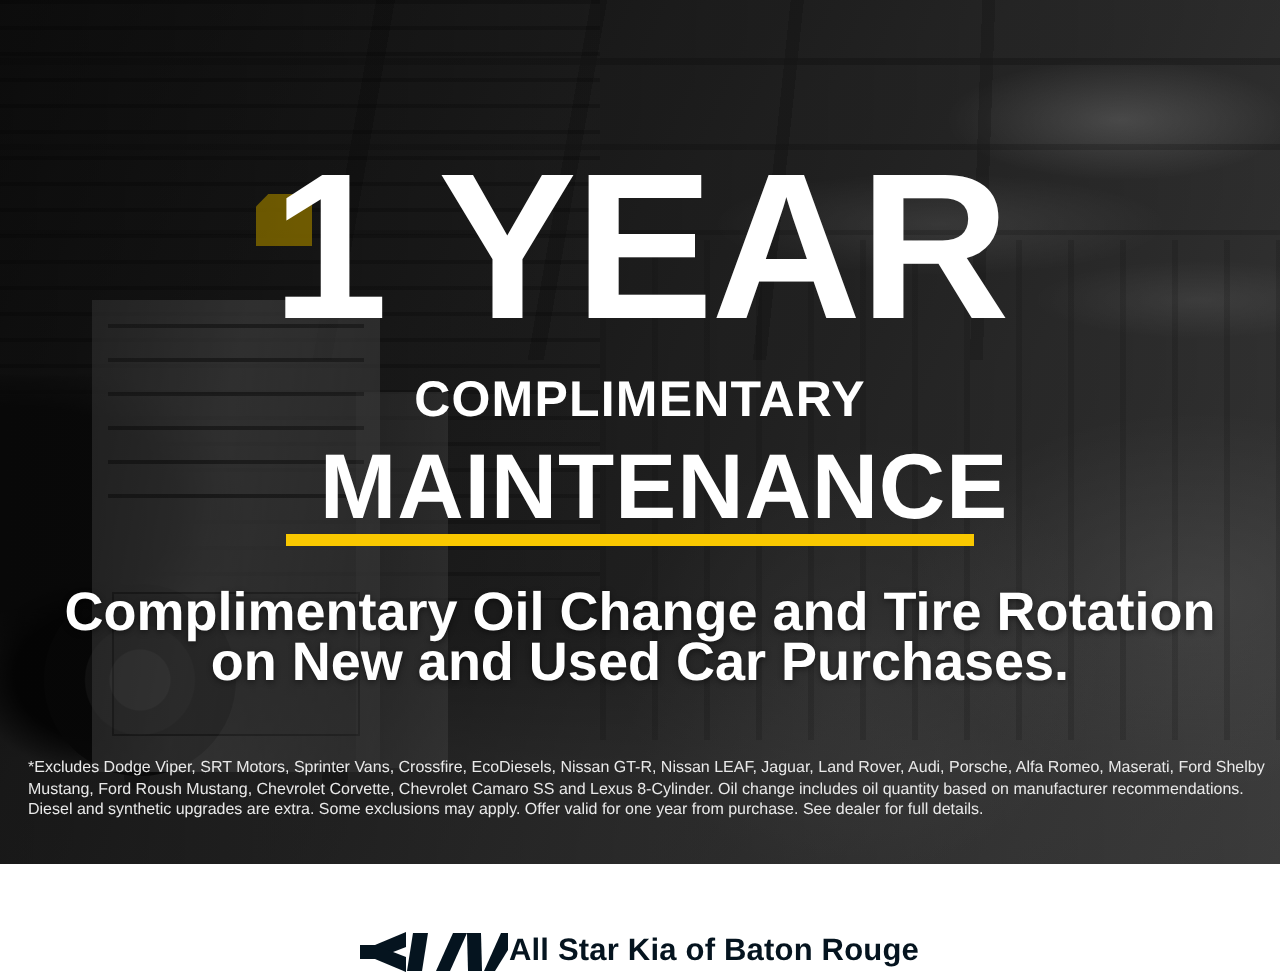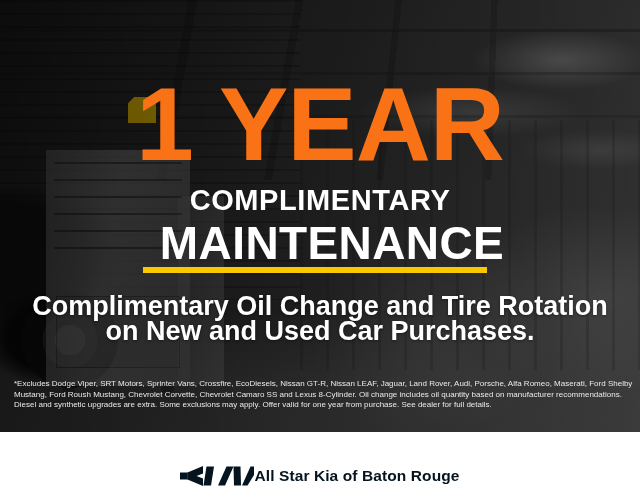--- a/index.html
+++ b/index.html
@@ -140,38 +140,38 @@
     background:
       linear-gradient(to right, rgba(0,0,0,.60) 0%, rgba(0,0,0,.46) 45%, rgba(0,0,0,.34) 100%);
   }
 
   
   .copy { position:absolute; inset:0; }
 
   .headline {
     position:absolute; left:0; top:72px; width:640px;
     text-align:center;
-    color:#f97316;
+    color:#ffffff;
     font-size:104px;
     line-height:104px;
     font-weight:bold;
     letter-spacing:-1px;
     white-space:nowrap;
   }
 
   .subhead-1, .subhead-2 {
     position:absolute; left:0; width:640px;
     text-align:center;
     color:#ffffff;
     font-weight:bold;
     white-space:nowrap;
   }
   .subhead-1 {
     top:183px;
-    font-size:29px; line-height:35px;
+    font-size:25px; line-height:35px;
     letter-spacing:.6px;
   }
   .subhead-2 {
     top:220px;
     font-size:46px; line-height:46px;
     letter-spacing:.4px;
     margin-left:12px;
   }
 
   .rule {

